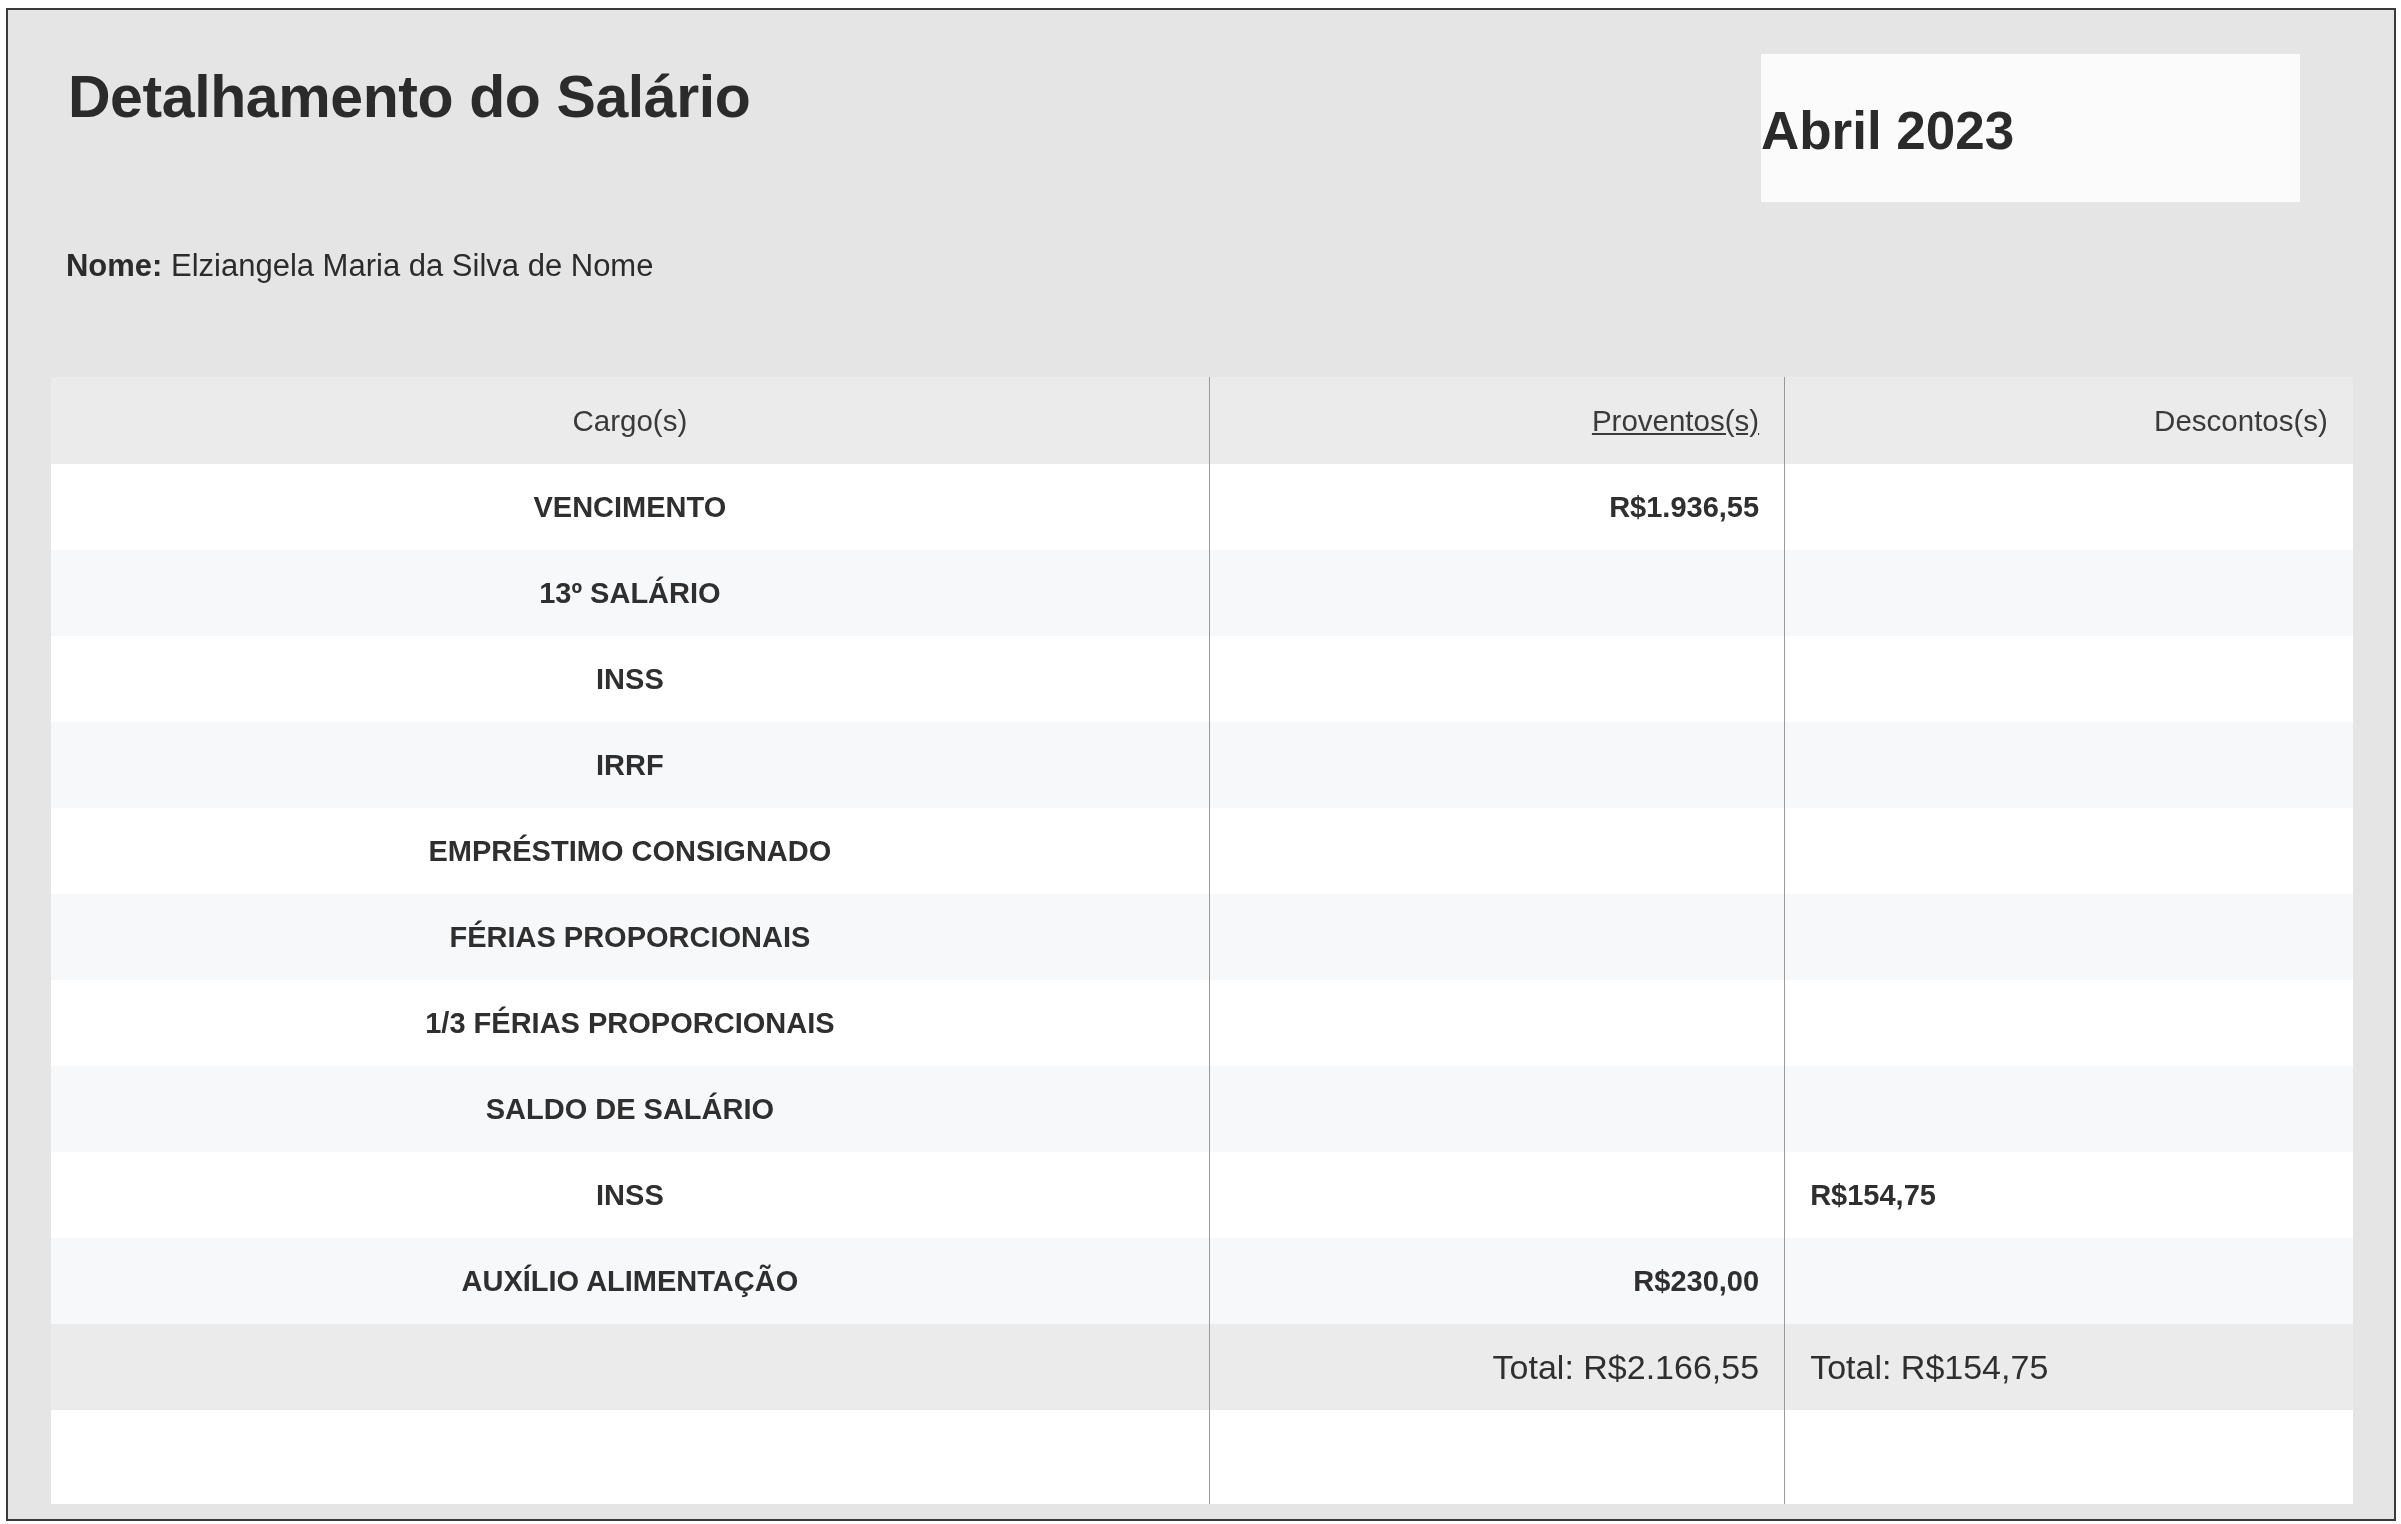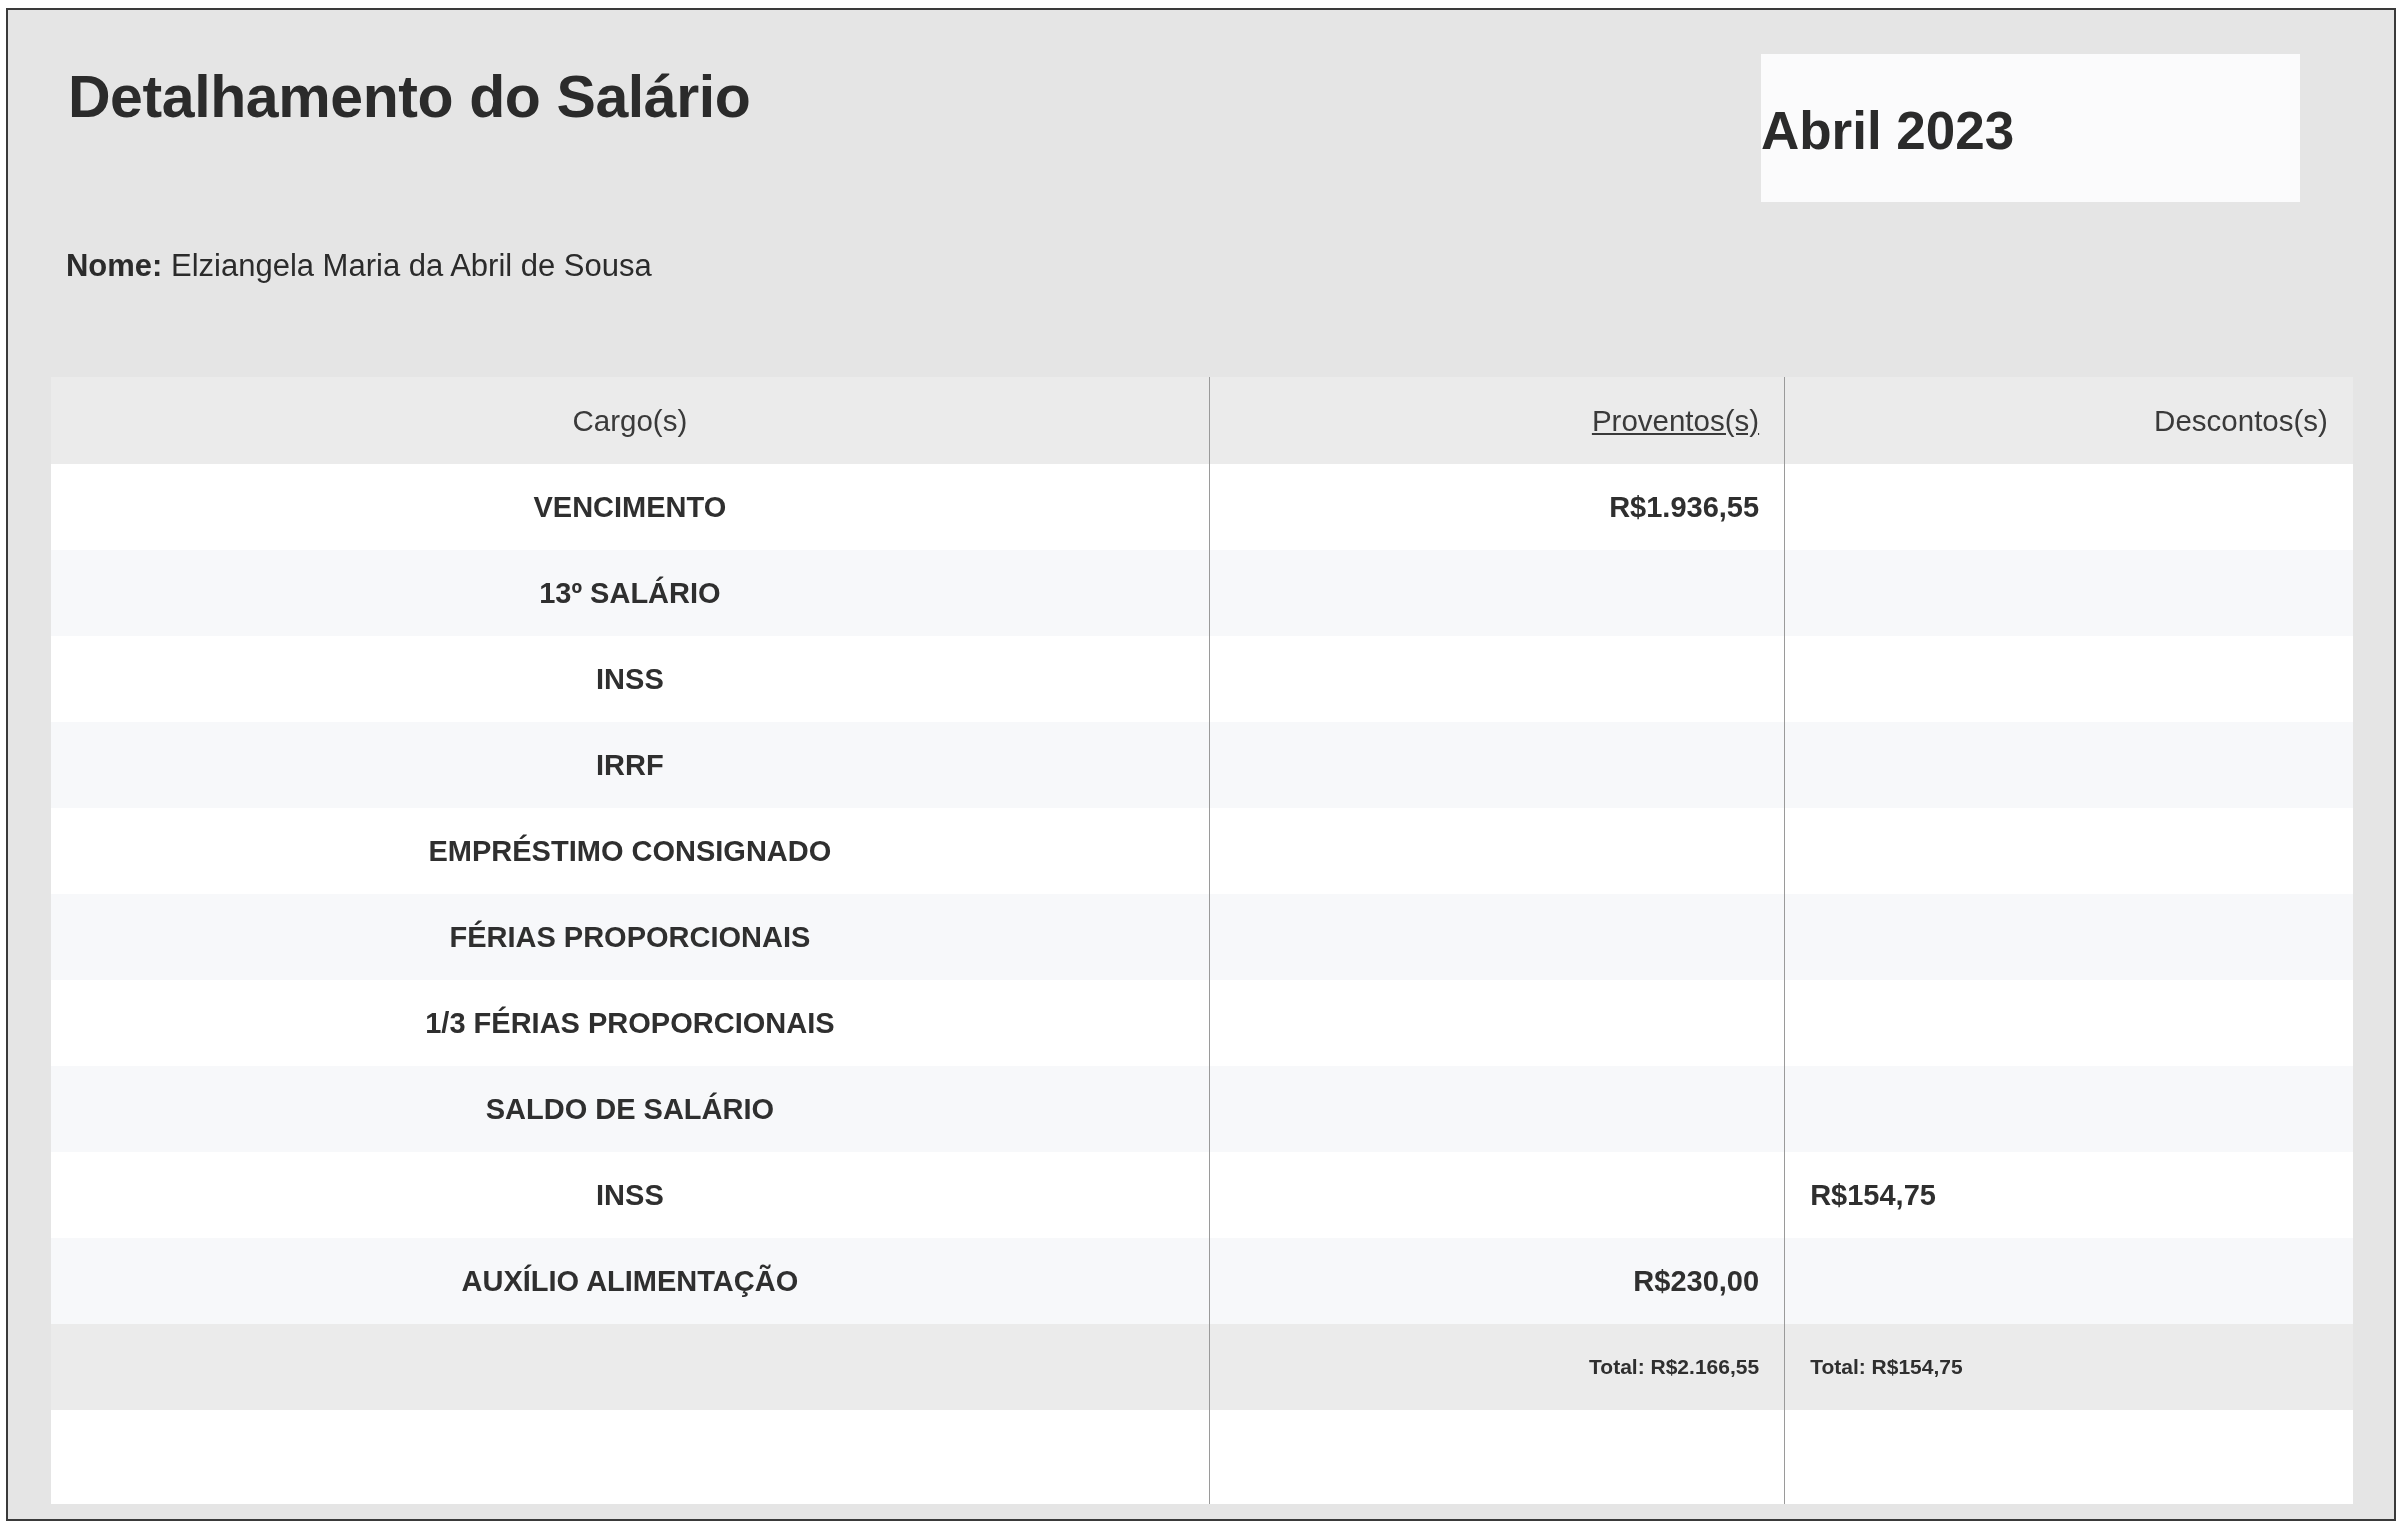--- a/index.html
+++ b/index.html
@@ -127,22 +127,22 @@
   }
   table.detail tbody td.c-verba { text-align: center; }
   table.detail tbody td.c-prov  { text-align: right; }
   table.detail tbody td.c-desc  { text-align: left; border-right: none; }
 
   table.detail tbody tr.alt td { background: #f7f8fa; }
   table.detail tbody tr.plain td { background: #ffffff; }
 
   table.detail tbody tr.totals td {
     background: #ebebeb;
-    font-size: 21px;
-    font-weight: bold;
+    font-size: 34px;
+    font-weight: normal;
     color: #2f2f2f;
   }
   table.detail tbody tr.spacer td {
     background: #ffffff;
     height: 94px;
   }
 </style>
 </head>
 <body>
 
@@ -153,21 +153,21 @@
       <div class="header-row">
         <div class="doc-title">Detalhamento do Salário</div>
         <div class="period-box">
           <div class="period">Abril 2023</div>
         </div>
       </div>
 
       <div class="meta">
         <div class="line">
           <span class="lbl">Nome:</span>
-          <span class="val">Elziangela Maria da Abril de Sousa</span>
+          <span class="val">Elziangela Maria da Silva de Nome</span>
         </div>
       </div>
 
       <table class="detail">
         <colgroup>
           <col class="c-verba">
           <col class="c-prov">
           <col class="c-desc">
         </colgroup>
         <thead>

